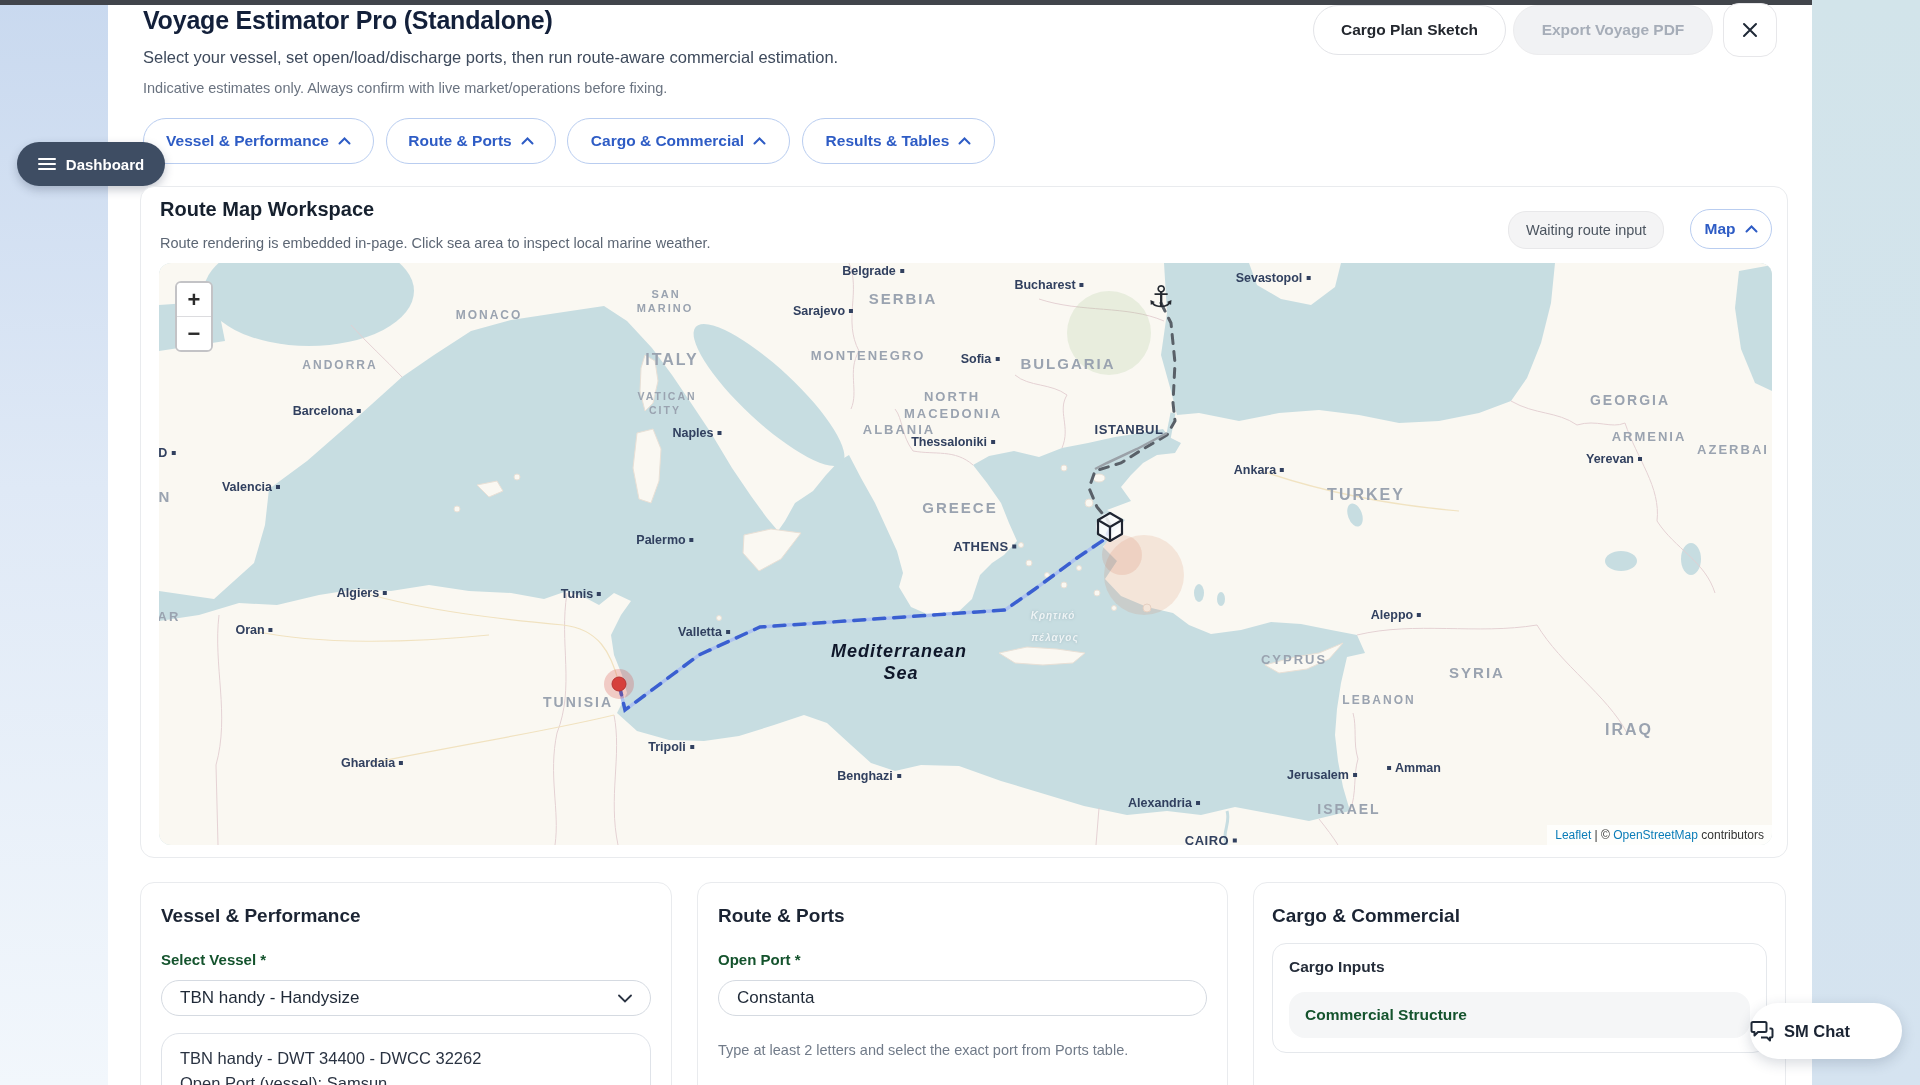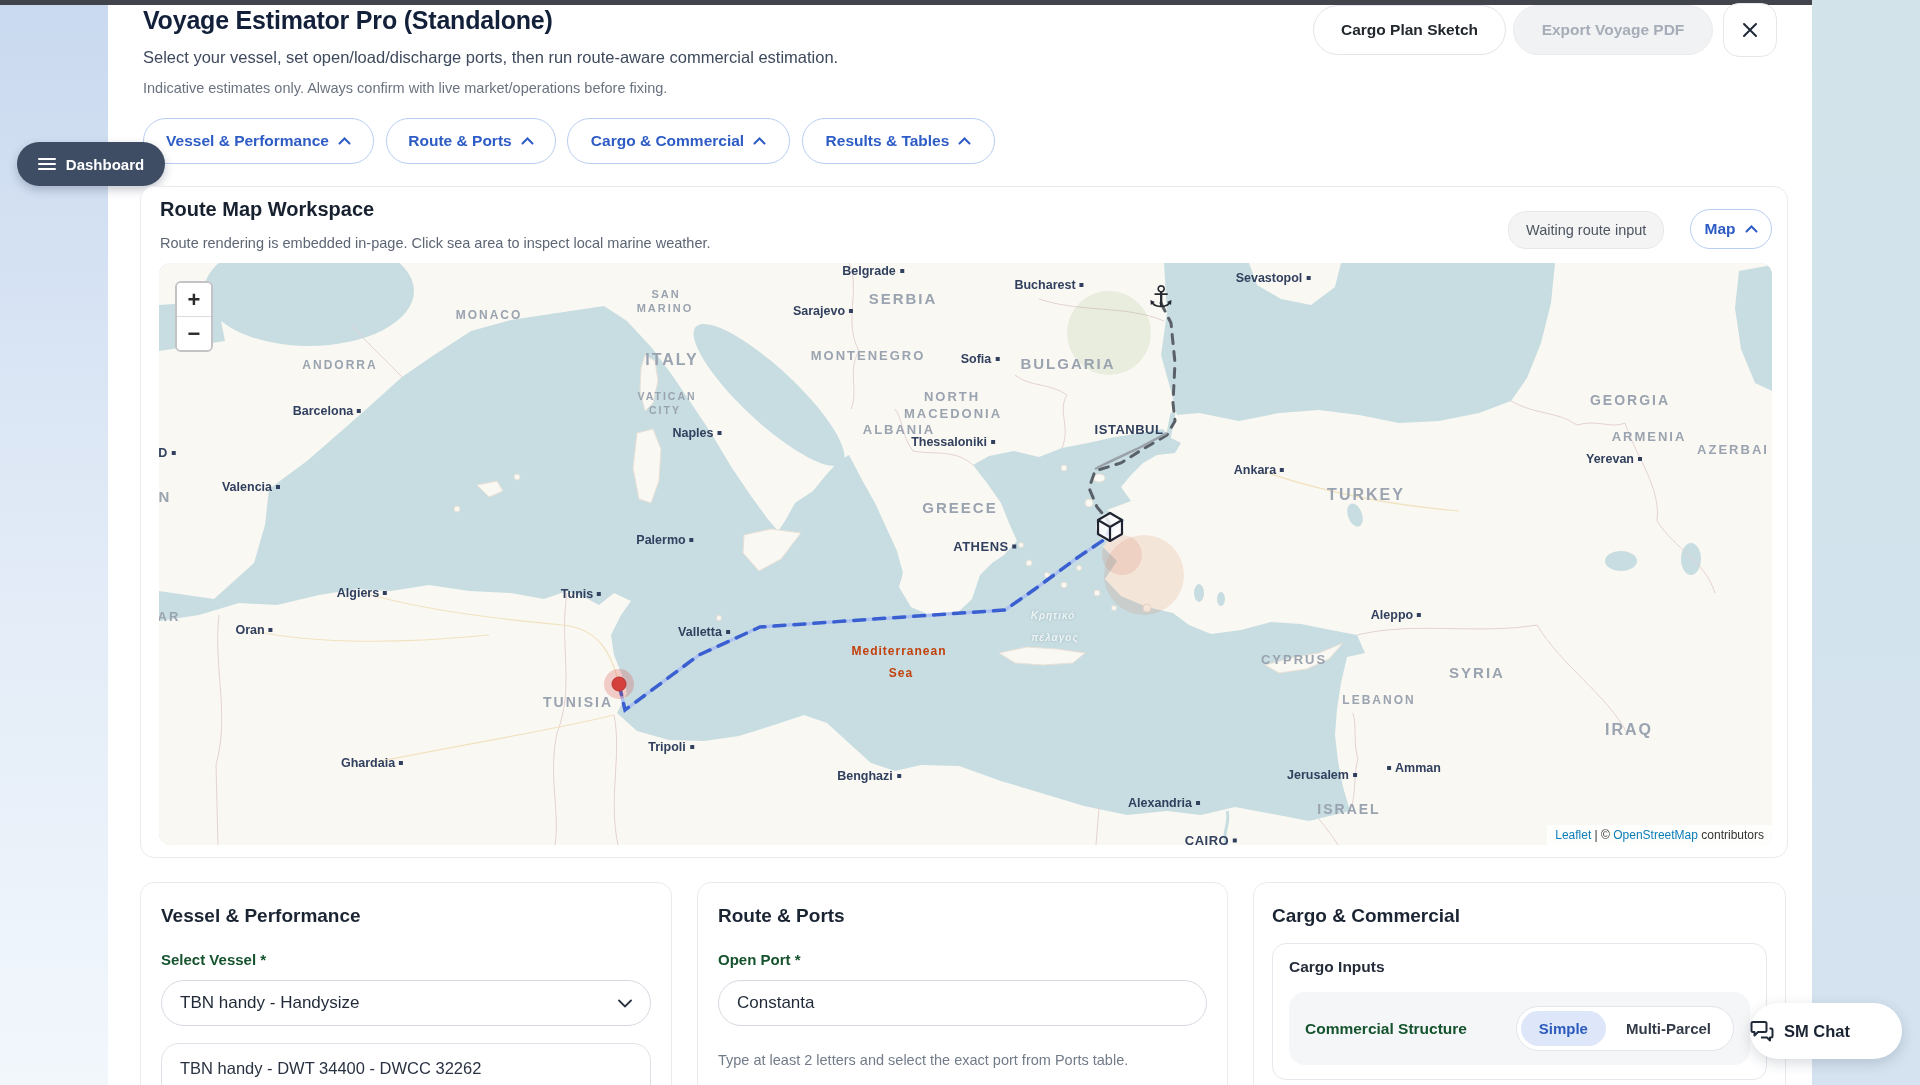--- a/index.html
+++ b/index.html
@@ -41,40 +41,40 @@
     border:1.5px solid #b9cdf0;color:#2e5cc5;font-weight:700;font-size:15.5px;}
 
   .map-viewport{position:absolute;left:159px;top:263px;width:1613px;height:582px;border-radius:12px;
     overflow:hidden;background:#c7dde1;cursor:pointer;}
   .map-viewport svg{position:absolute;left:0;top:0;}
   .map-labels{position:absolute;left:0;top:0;width:100%;height:100%;pointer-events:none;}
   .ml{position:absolute;transform:translate(-50%,-50%);white-space:nowrap;}
   .country{color:#9aa3b0;letter-spacing:2px;font-size:13px;font-weight:600;}
   .city{color:#31405f;font-size:12.5px;font-weight:700;}
   .capital{color:#31405f;font-size:13px;font-weight:700;letter-spacing:.5px;}
-  .water{color:#c2410c;font-size:12px;font-weight:600;letter-spacing:1px;}
+  .water{color:#0f172a;font-style:italic;font-size:18px;font-weight:600;letter-spacing:1px;}
   .waterG{color:#eef4f5;font-style:italic;font-size:10px;font-weight:700;letter-spacing:1px;text-shadow:0 0 3px #9fb6bf;}
   .mdot{display:inline-block;width:4px;height:4px;background:#31405f;vertical-align:middle;}
   .mdot.r{margin-left:4px;margin-bottom:2px;} .mdot.l{margin-right:4px;margin-bottom:2px;}
 
   .zoomctl{position:absolute;left:16px;top:18px;width:34px;border:2px solid #c3c3c6;border-radius:6px;
     overflow:hidden;background:#fff;}
   .zbtn{width:34px;height:33px;display:flex;align-items:center;justify-content:center;font-size:22px;
     font-weight:700;color:#2b2b2b;background:#fff;cursor:pointer;}
   .zbtn+.zbtn{border-top:1px solid #dcdcdf;}
   .attribution{position:absolute;right:0;bottom:0;background:rgba(255,255,255,.78);padding:3px 8px;
     font-size:12px;color:#333;}
   .attribution a{color:#0a7cb8;text-decoration:none;cursor:pointer;}
 
   .panel{position:absolute;top:882px;height:260px;background:#fff;border:1px solid #e9ebee;border-radius:14px;
     box-sizing:border-box;padding:22px 20px;}
   .p1{left:140px;width:532px;} .p2{left:697px;width:531px;} .p3{left:1253px;width:533px;padding:22px 18px;}
   .panel h3{margin:0;font-size:19px;font-weight:700;color:#1b2433;}
   .fld-label{margin-top:24px;font-size:15px;font-weight:700;color:#14532d;}
-  .select,.txt{margin-top:12px;width:100%;height:46px;border:1px solid #d5dae1;border-radius:23px;
+  .select,.txt{margin-top:12px;width:100%;height:36px;border:1px solid #d5dae1;border-radius:23px;
     box-sizing:border-box;padding:0 18px;font-size:17px;color:#1f2937;background:#fff;
     display:flex;align-items:center;justify-content:space-between;cursor:pointer;}
   input.txt{display:block;padding:0 18px;font-family:inherit;outline:none;}
   .infobox{margin-top:17px;border:1px solid #dfe3e9;border-radius:18px;padding:12px 18px;
     font-size:16.5px;color:#2a3342;line-height:25px;}
   .helper{margin-top:26px;font-size:14.5px;color:#717b89;}
   .subcard{margin-top:16px;border:1px solid #e5e8ec;border-radius:14px;padding:14px 16px;}
   .subcard-title{font-size:15.5px;font-weight:700;color:#252d3a;}
   .graybox{margin-top:16px;background:#f5f6f7;border-radius:16px;padding:14px 16px;
     display:flex;align-items:center;justify-content:space-between;}
@@ -340,24 +340,20 @@
   <input class="txt" value="Constanta" style="">
   <div class="helper">Type at least 2 letters and select the exact port from Ports table.</div>
 </div>
 
 <div class="panel p3">
   <h3>Cargo &amp; Commercial</h3>
   <div class="subcard">
     <div class="subcard-title">Cargo Inputs</div>
     <div class="graybox">
       <div class="row-label">Commercial Structure</div>
-      <div class="seg">
-        <div class="seg-opt active">Simple</div>
-        <div class="seg-opt">Multi-Parcel</div>
-      </div>
     </div>
   </div>
 </div>
 
 <div class="chat">
   <svg width="24" height="22" viewBox="0 0 24 22">
     <path d="M3 2 h12 a1.5 1.5 0 0 1 1.5 1.5 v7 a1.5 1.5 0 0 1 -1.5 1.5 h-7 l-3.5 3.5 v-3.5 h-1.5 a1.5 1.5 0 0 1 -1.5 -1.5 v-7 A1.5 1.5 0 0 1 3 2 Z" fill="none" stroke="#1f2937" stroke-width="2" stroke-linejoin="round"></path>
     <path d="M19.5 8.5 h1.5 a1.5 1.5 0 0 1 1.5 1.5 v6 a1.5 1.5 0 0 1 -1.5 1.5 h-1 v3 l-3 -3 h-6" fill="none" stroke="#1f2937" stroke-width="2" stroke-linejoin="round"></path>
   </svg>
   <span>SM Chat</span>

